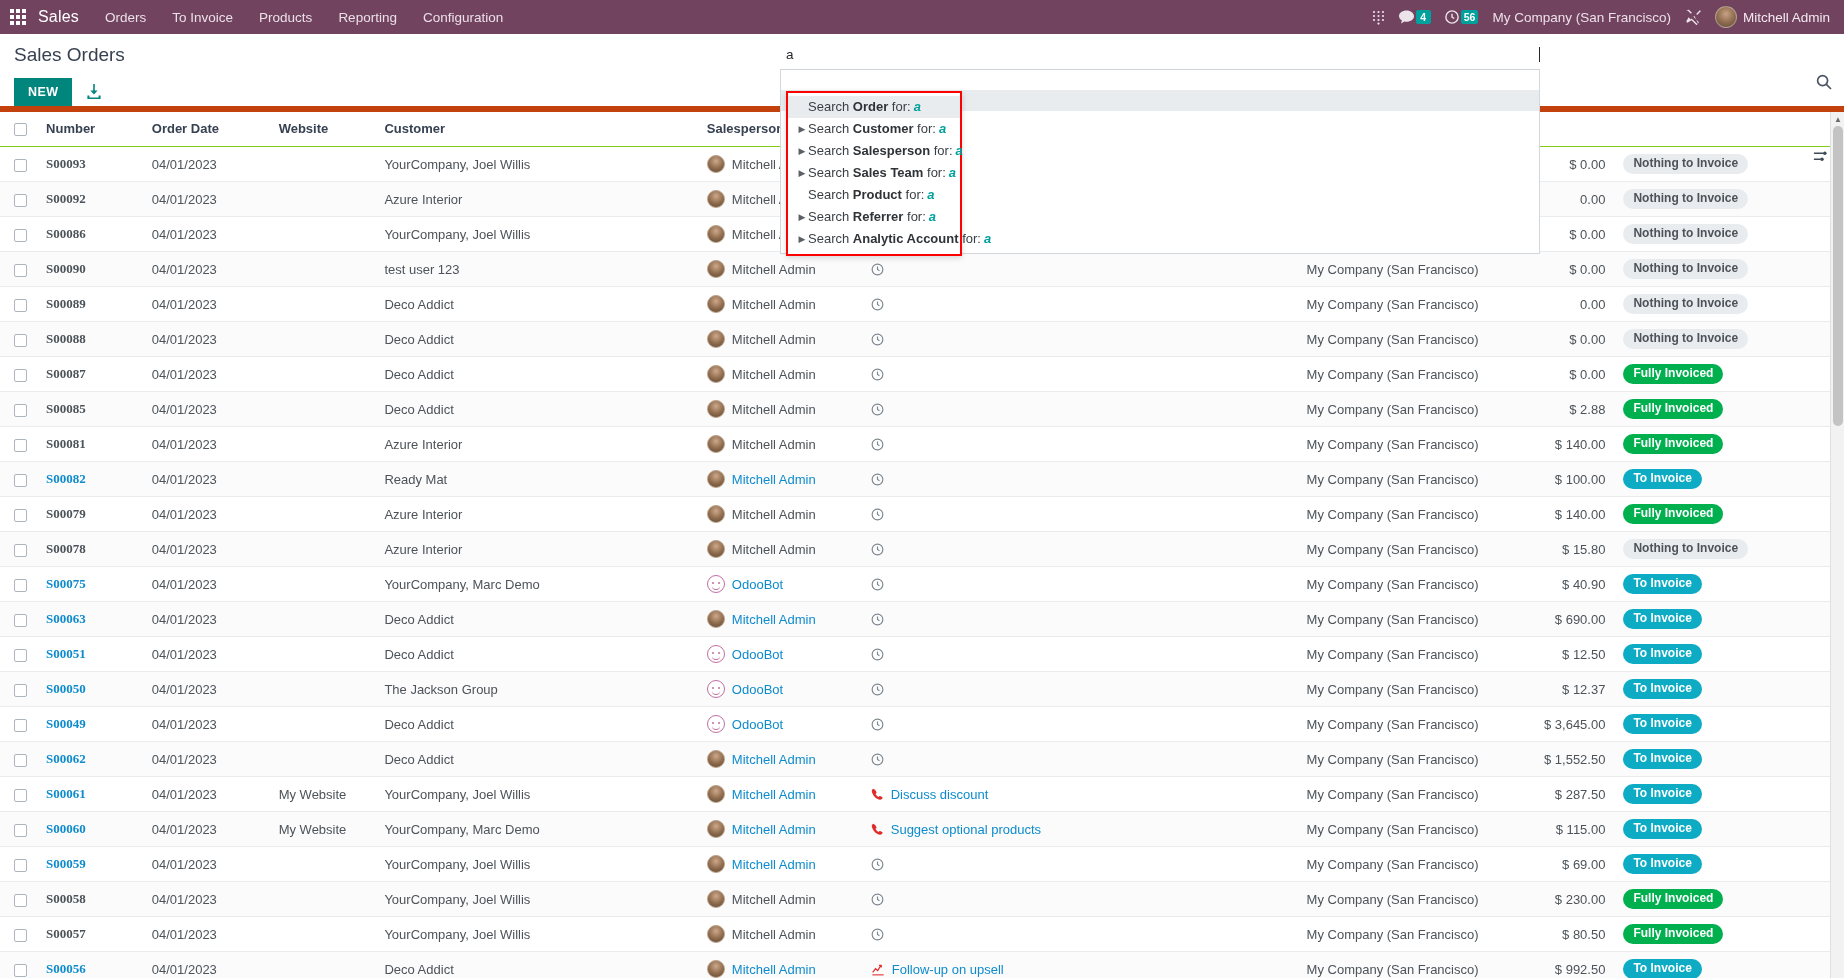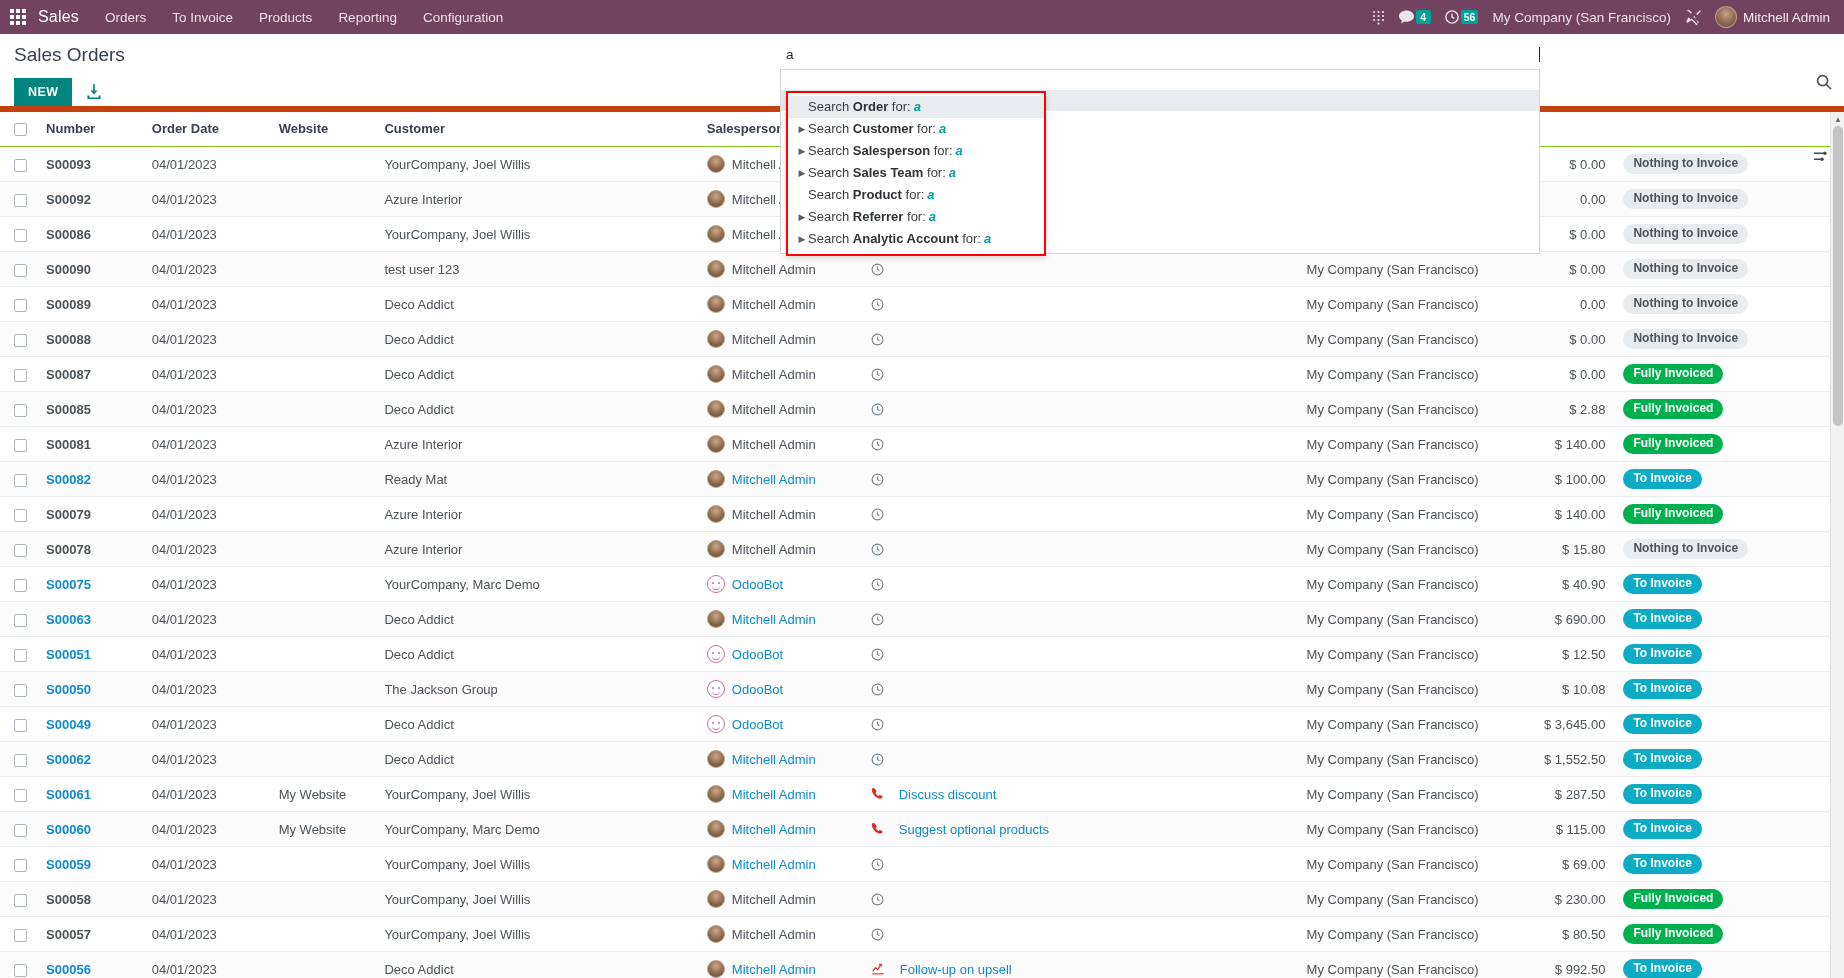--- a/index.html
+++ b/index.html
@@ -90,21 +90,21 @@
     margin-left:1px; vertical-align:middle;
   }
   .search-icon-right {
     position:absolute; right: 12px; top: 40px; color:#4b5563; cursor:pointer;
   }
 
   
   .search-dropdown {
     position: absolute;
     left: 786px; top: 57px;
-    width: 260px;
+    width: 176px;
     background: #ffffff;
     border: 2px solid #ff0000;
     box-shadow: 0 2px 6px rgba(0,0,0,.15);
     z-index: 40;
     padding: 3px 0 4px 0;
   }
   .sd-item {
     display: flex; align-items: center;
     font-size: 13px; color: #3a3f44;
     padding: 3px 8px 3px 8px;
@@ -167,21 +167,21 @@
   .c-act    { width: 240px; }
   .c-comp   { width: 350px; text-align: right; }
   .c-total  { width: 120px; text-align: right; }
   .c-status { width: 218px; padding-left: 10px !important; }
 
   .cb {
     width: 13px; height: 13px; border: 1px solid #adb5bd;
     background: #fff; display: inline-block; border-radius: 2px;
     cursor: pointer; vertical-align: middle;
   }
-  .num-cell { font-weight: 700; }
+  .num-cell { font-weight: 700; font-family: Liberation Serif, serif; }
   .blu { color: #0d8bcd; }
   .dark { color: #4c5359; }
 
   .sp-cell { display: flex; align-items: center; gap: 7px; }
   .av {
     width: 18px; height: 18px; border-radius: 50%; flex: 0 0 18px;
     background: radial-gradient(circle at 50% 32%, #cda88a 0%, #8e6a4c 55%, #5a4735 100%);
     border: 1px solid #bda68e;
   }
   .av.bot {
@@ -189,21 +189,21 @@
   }
   .av.bot::before {
     content:""; position:absolute; left:4px; top:6px; width:2px; height:2px;
     border-radius:50%; background:#c06fa0; box-shadow: 6px 0 0 #c06fa0;
   }
   .av.bot::after {
     content:""; position:absolute; left:4px; top:9px; width:8px; height:4px;
     border-bottom:1.5px solid #c06fa0; border-radius: 0 0 8px 8px;
   }
 
-  .act-cell { display:flex; align-items:flex-start; gap:15px; }
+  .act-cell { display:flex; align-items:center; gap:7px; }
   .clock-i { color:#7c868d; display:flex; align-items:center; }
   .phone-i { color:#e02b2b; display:flex; align-items:center; }
   .chart-i { color:#e02b2b; display:flex; align-items:center; }
 
   .pill {
     display: inline-block; border-radius: 11px; padding: 2px 10px 3px 10px;
     font-size: 12px; font-weight: 700; line-height: 15px; white-space:nowrap;
   }
   .pill.grey  { background: #e9ecef; color: #4c5359; }
   .pill.green { background: #00b04f; color: #ffffff; }
@@ -798,21 +798,21 @@
             <span class="act-cell">
               <span class="clock-i">
                 <svg width="13" height="13" viewBox="0 0 16 16" fill="none" stroke="currentColor" stroke-width="1.4">
                   <circle cx="8" cy="8" r="6.6"></circle>
                   <path d="M8 4.3V8l2.4 1.6"></path>
                 </svg>
               </span>
             </span>
           </td>
           <td class="c-comp blu">My Company (San Francisco)</td>
-          <td class="c-total blu">$ 10.08</td>
+          <td class="c-total blu">$ 12.37</td>
           <td class="c-status"><span class="pill cyan">To Invoice</span></td>
         </tr>
         <tr>
           <td class="c-check"><span class="cb"></span></td>
           <td class="c-num"><span class="num-cell blu">S00049</span></td>
           <td class="c-date blu">04/01/2023</td>
           <td class="c-site blu"></td>
           <td class="c-cust blu">Deco Addict</td>
           <td class="c-sales">
             <span class="sp-cell">

